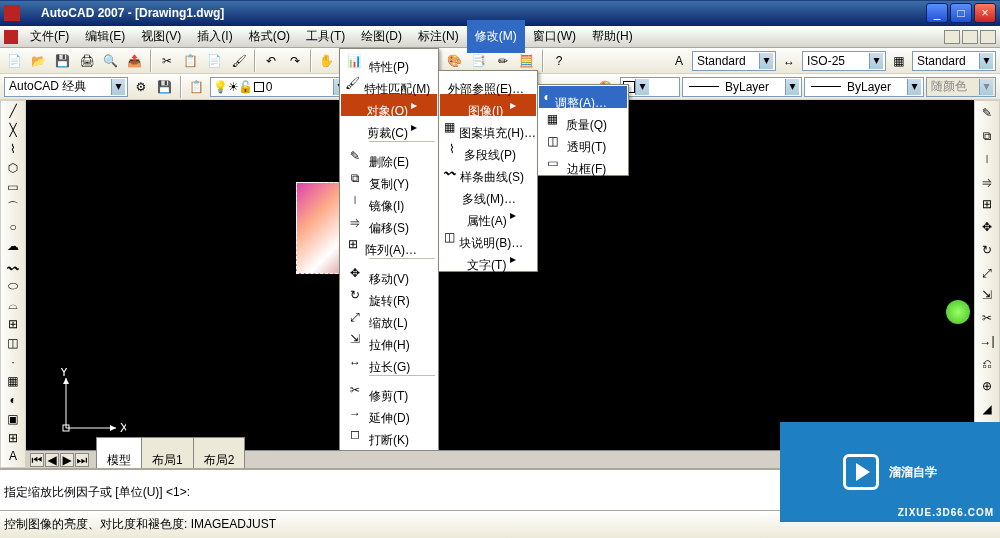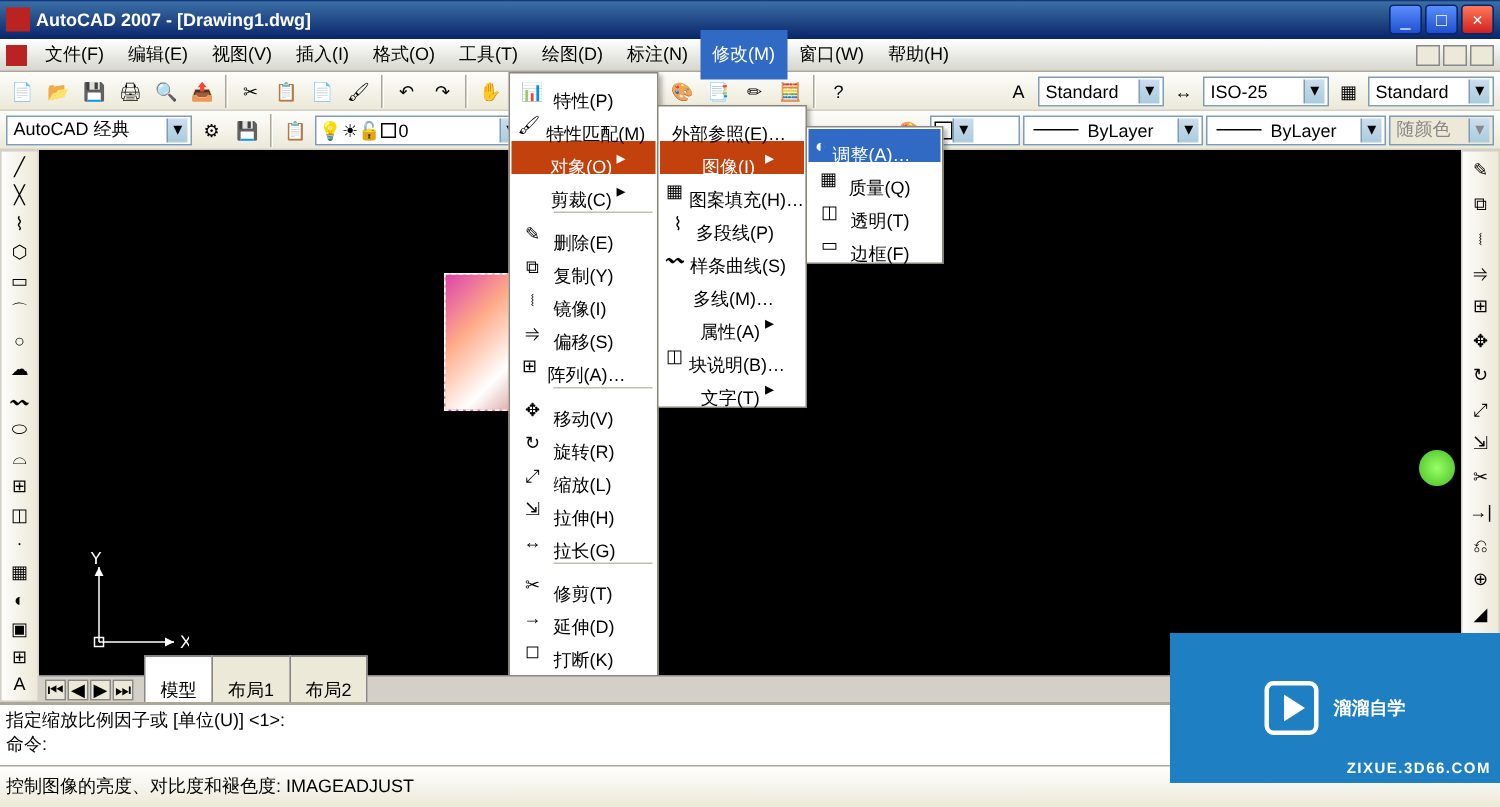--- a/index.html
+++ b/index.html
@@ -1,19 +1,19 @@
 <!DOCTYPE html>
 <html><head>
 <meta charset="utf-8">
 <style>
 * { margin: 0; padding: 0; box-sizing: border-box; font-family: "Microsoft YaHei", "SimSun", sans-serif; font-size: 12px; }
 body { width: 1000px; height: 538px; overflow: hidden; background: #ece9d8; position: relative; }
 
 
-.titlebar { height: 26px; background: linear-gradient(#0a246a, #3a6ea5 5%, #0a246a); color: #fff; display: flex; align-items: center; padding: 12px 4px; }
+.titlebar { height: 26px; background: linear-gradient(#0a246a, #3a6ea5 5%, #0a246a); color: #fff; display: flex; align-items: center; padding: 12px 4px; gap: 17px; }
 .titlebar .icon { width: 16px; height: 16px; background: #b22; margin-right: 4px; display:inline-block; }
 .titlebar .title { flex: 1; font-weight: bold; }
 .titlebar .btns { display: flex; gap: 2px; }
 .titlebar .btn { width: 22px; height: 20px; background: linear-gradient(#5a8eff,#2050d0); border: 1px solid #0a246a; border-radius: 3px; color:#fff; text-align:center; line-height:18px; cursor:pointer; }
 .titlebar .btn.close { background: linear-gradient(#ff7a5a,#d02020); }
 
 
 .menubar { height: 22px; background: linear-gradient(#fff,#d6d6ce); display: flex; align-items: center; padding: 0 4px; border-bottom:1px solid #aca899; }
 .menubar .item { padding: 8px 8px; cursor: pointer; }
 .menubar .item.active { background: #316ac5; color:#fff; }
@@ -49,21 +49,21 @@
 
 .tabs { position:absolute; left:26px; right:26px; bottom:70px; height:18px; background:#d4d0c8; display:flex; align-items:center; padding-left:4px; gap:0; border-top:1px solid #888;}
 .tab { padding:14px 10px; background:#ece9d8; border:1px solid #888; border-bottom:none; margin-right:-1px; cursor:pointer; }
 .tab.active { background:#fff; }
 .tab-scroll { display:flex; margin-right:6px;}
 .tab-scroll span { width:14px; height:14px; border:1px solid #888; background:#ece9d8; text-align:center; line-height:12px; cursor:pointer; margin-right:1px;}
 
 
 .cmdline-wrap { position:absolute; left:0; right:0; bottom:16px; height:54px; background:#fff; border-top:2px solid #aca899; display:flex; flex-direction:column; }
 .cmdline { flex:1; padding:2px 4px; background:#fff; font-family:SimSun,monospace; }
-.cmdline .line { line-height:16px; }
+.cmdline .line { line-height:16px;margin-top:12px; }
 
 
 .statusbar { position:absolute; left:0; right:0; bottom:0; height:28px; background:linear-gradient(#fff,#ece9d8); border-top:1px solid #aca899; padding:0 4px; display:flex; align-items:center; }
 
 
 .watermark { position:absolute; right:0; bottom:16px; width:220px; height:100px; background:#1e7fc2; color:#fff; display:flex; align-items:center; justify-content:center; font-size:28px; font-weight:bold; }
 .watermark .sub { position:absolute; right:6px; bottom:4px; font-size:10px; letter-spacing:1px;}
 .watermark .play { width:36px; height:36px; border:3px solid #fff; border-radius:6px; margin-right:10px; display:flex; align-items:center; justify-content:center;}
 .watermark .play::after { content:""; border-left:14px solid #fff; border-top:9px solid transparent; border-bottom:9px solid transparent; margin-left:4px;}
 

